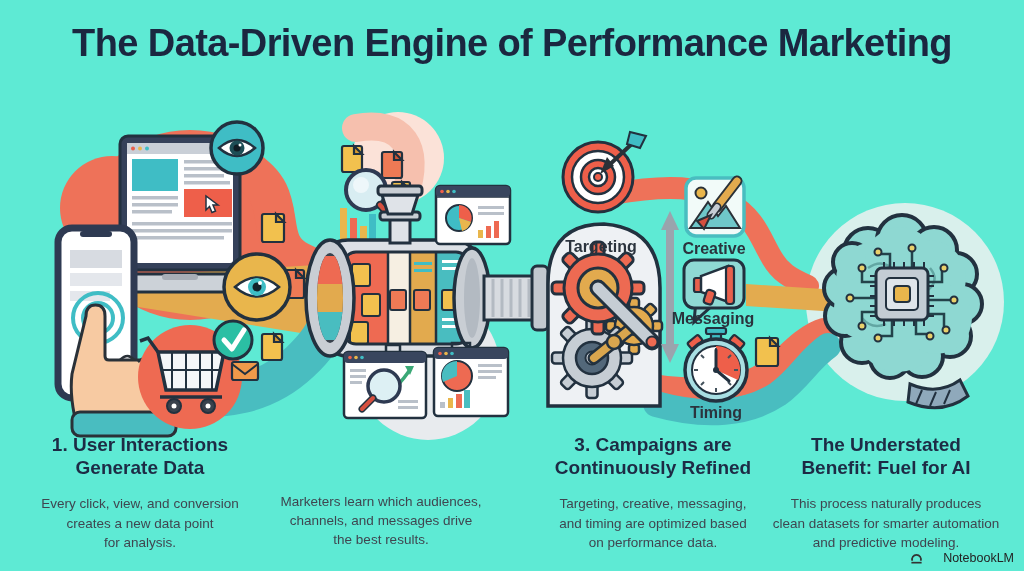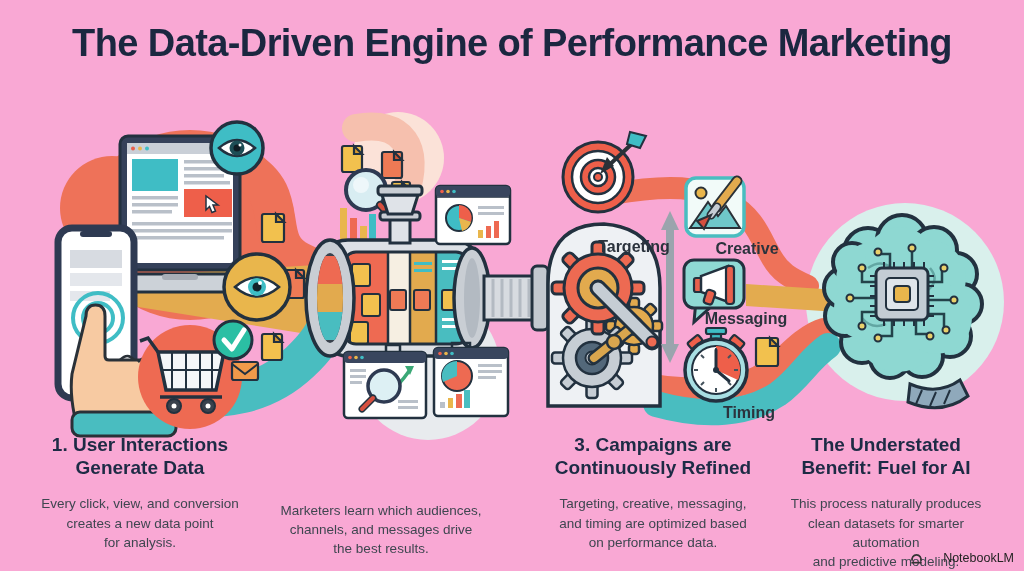--- a/index.html
+++ b/index.html
@@ -1,28 +1,28 @@
 <!DOCTYPE html>
 <html><head>
 <meta charset="utf-8">
 <style>
   html,body{margin:0;padding:0;background:#ffffff;}
-  .canvas{position:relative;width:1024px;height:571px;background:#f9a8d4;overflow:hidden;
+  .canvas{position:relative;width:1024px;height:571px;background:#5eead4;overflow:hidden;
           font-family:"Liberation Sans",sans-serif;}
   .title{position:absolute;top:22px;left:0;width:100%;text-align:center;
          font-size:38px;font-weight:800;color:#1b2740;letter-spacing:-0.6px;}
   .stage2{position:absolute;left:262px;top:101px;width:276px;text-align:center;
           font-size:20px;font-weight:700;color:#212a3c;line-height:1.3;white-space:pre-line;}
   .art{position:absolute;left:0;top:0;width:1024px;height:571px;}
   .mlabel{position:absolute;transform:translateX(-50%);font-size:16px;font-weight:600;
-          color:#2b333d;white-space:nowrap;margin-left:33px;}
+          color:#2b333d;white-space:nowrap;}
   .col{position:absolute;text-align:center;}
   .col h3{margin:0 0 15px 0;font-size:19px;font-weight:700;color:#1d2b45;
           line-height:1.22;white-space:pre-line;}
-  .col p{margin:13px;font-size:13.5px;color:#3f4650;line-height:1.42;white-space:pre-line;}
+  .col p{margin:4px;font-size:13.5px;color:#3f4650;line-height:1.42;white-space:pre-line;}
   .watermark{position:absolute;right:10px;bottom:6px;display:flex;align-items:center;gap:20px;
              font-size:12.5px;font-weight:500;color:#222;}
 </style>
 </head>
 <body>
 
 <div class="canvas">
 
   <svg class="art" viewBox="0 0 1024 571" xmlns="http://www.w3.org/2000/svg">
 

